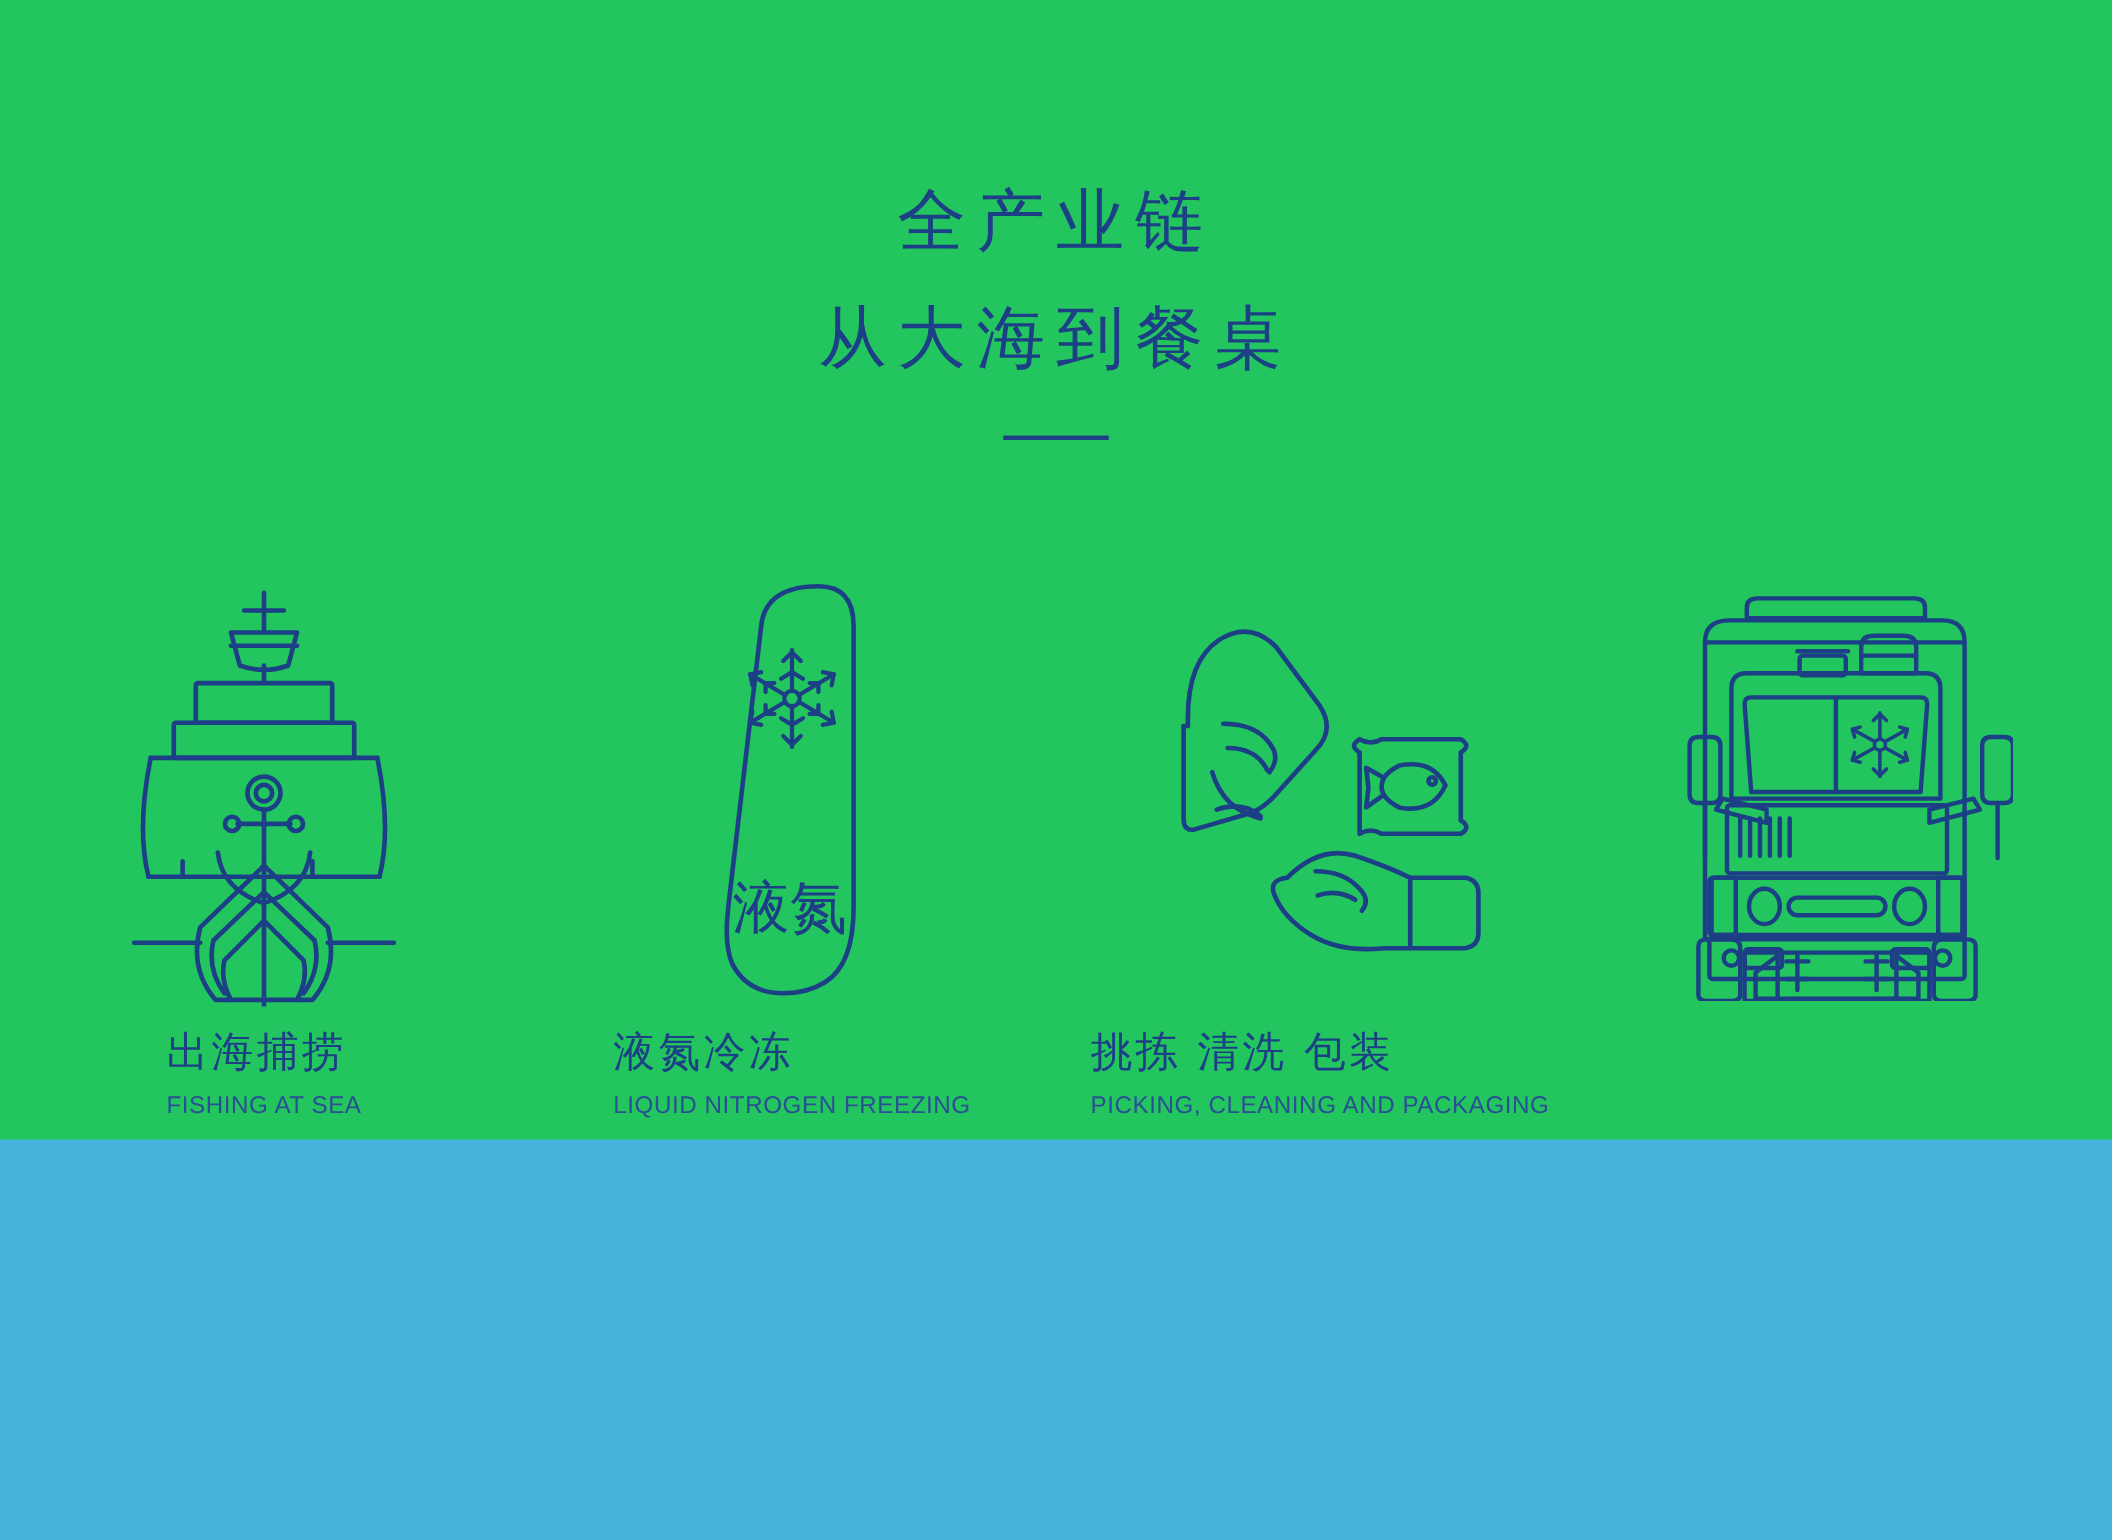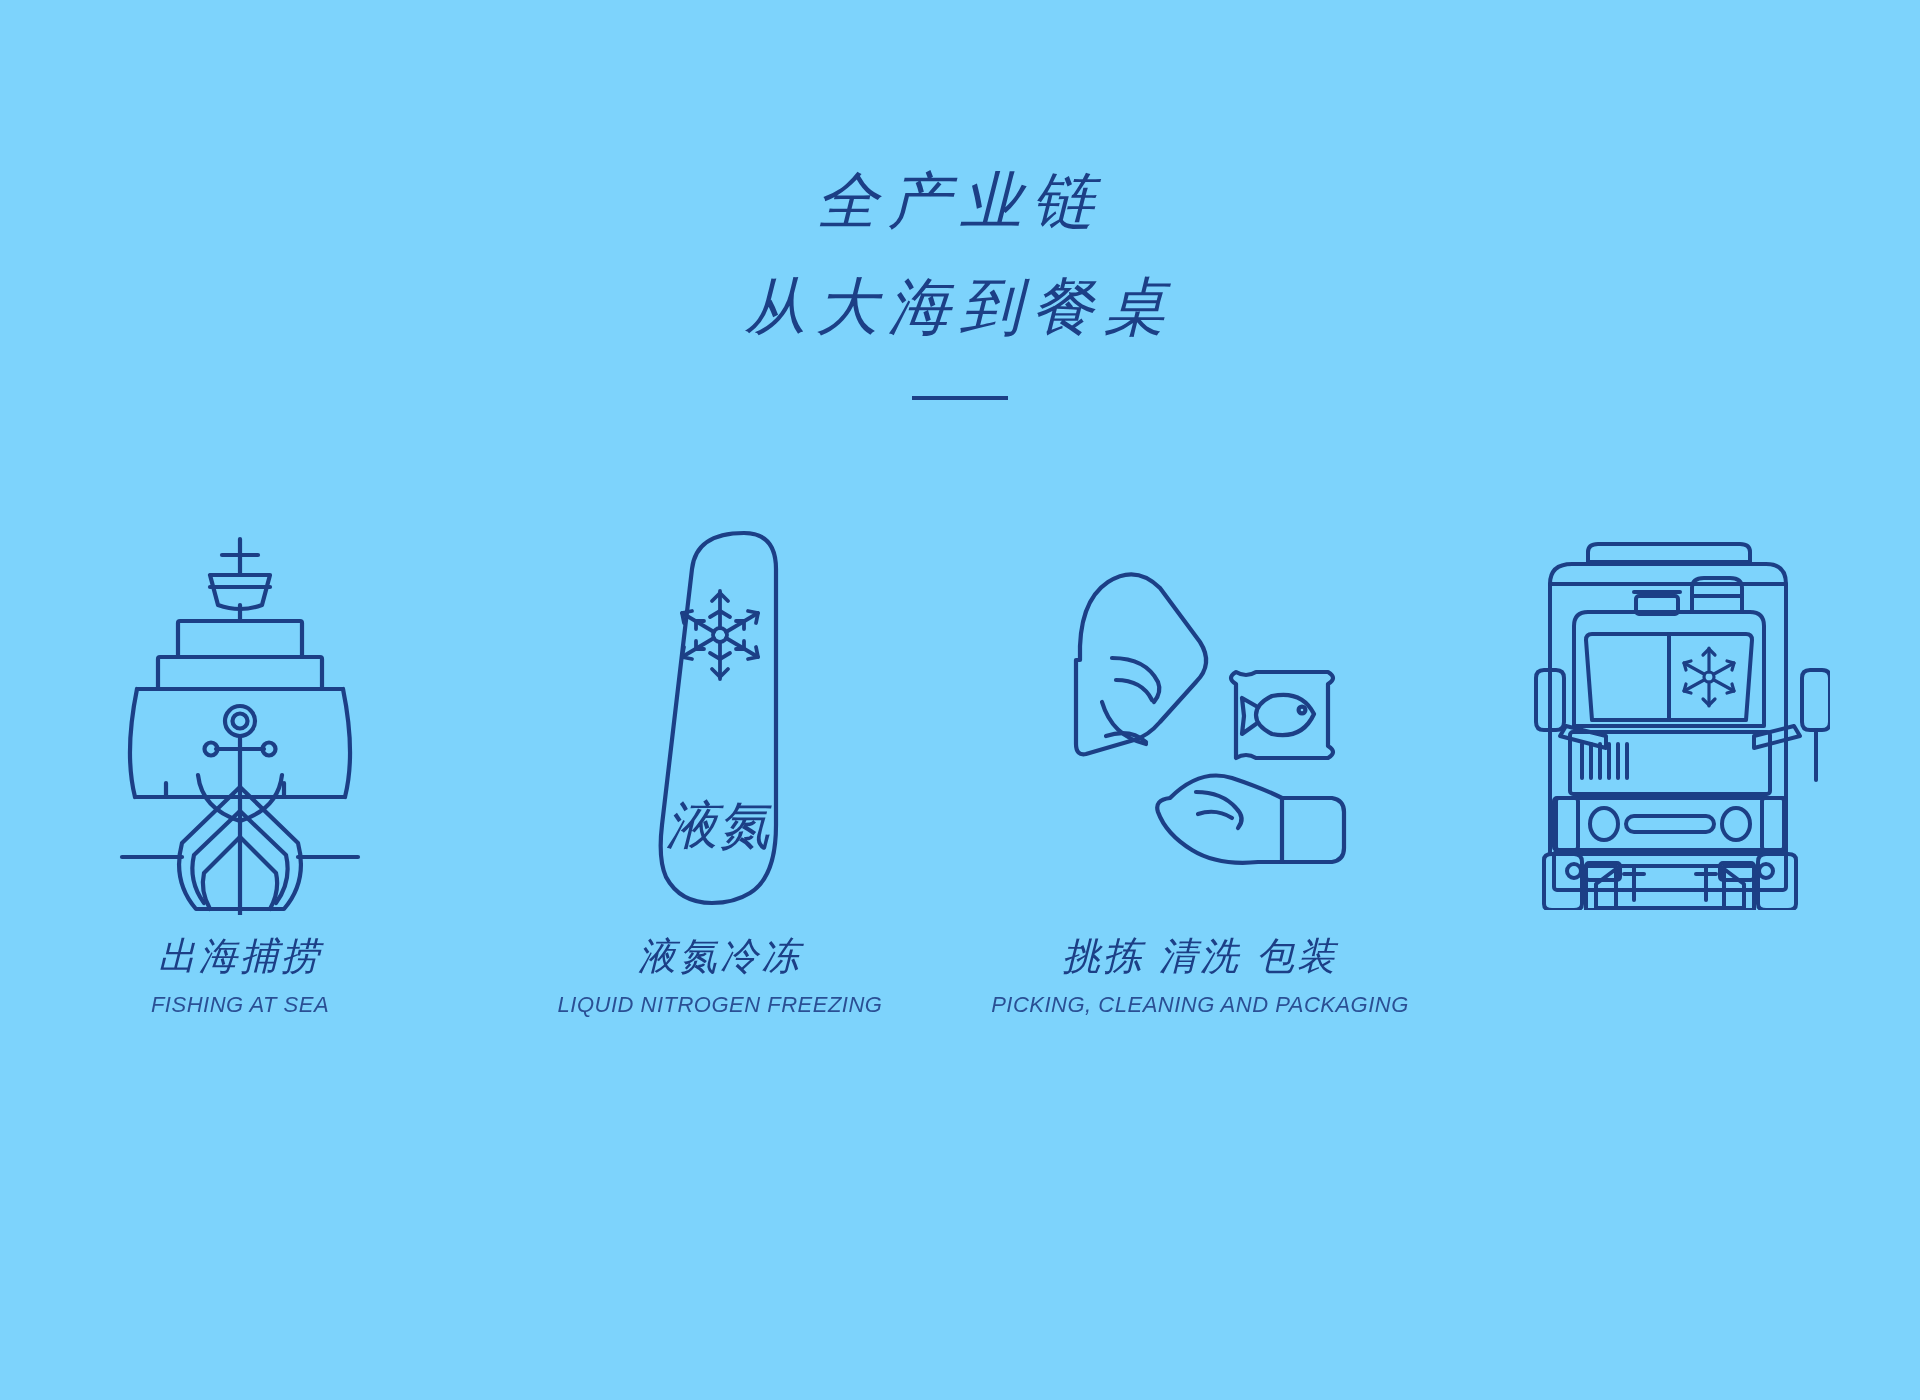--- a/index.html
+++ b/index.html
@@ -10,23 +10,22 @@
     width: 1920px;
     height: 1400px;
     background: #45b5dd;
     font-family: "Liberation Sans", "DejaVu Sans", sans-serif;
     overflow: hidden;
     position: relative;
   }
   .stage {
     position: relative;
     width: 1920px;
-    height: 1400px;
-    background: #7dd3fc;
-    font-style: italic;
+    height: 1036px;
+    background: #22c55e;
   }
 
   
   .header {
     position: absolute;
     top: 170px;
     left: 0;
     width: 1920px;
     text-align: center;
   }
@@ -69,21 +68,21 @@
     align-items: center;
   }
   .icon-wrap {
     height: 400px;
     display: flex;
     align-items: center;
     justify-content: center;
   }
   .labels {
     margin-top: 14px;
-    text-align: center;
+    text-align: left;
   }
   .label-cn {
     color: #1c3f86;
     font-family: "DejaVu Sans", "Liberation Sans", sans-serif;
     font-size: 38px;
     letter-spacing: 3px;
     line-height: 1.2;
     white-space: nowrap;
   }
   .label-en {

